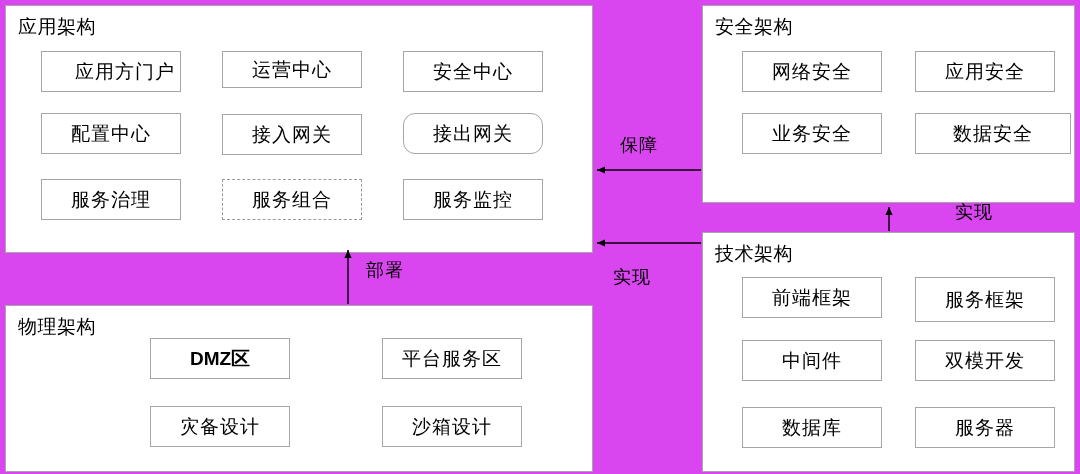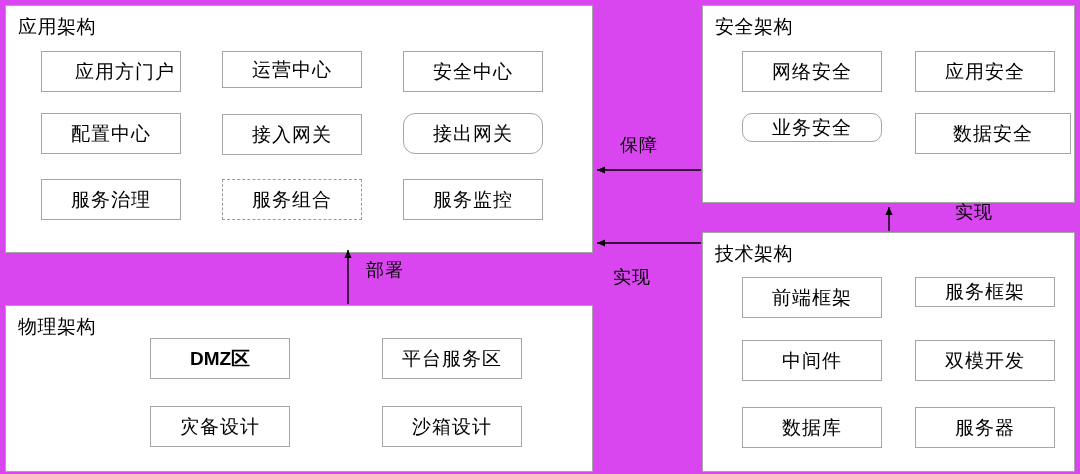--- a/index.html
+++ b/index.html
@@ -84,28 +84,28 @@
   <div class="node" style="left:403px; top:113px; width:140px; height:41px;border-radius:12px;">接出网关</div>
   <div class="node" style="left:41px; top:179px; width:140px; height:41px;">服务治理</div>
   <div class="node dashed" style="left:222px; top:179px; width:140px; height:41px;">服务组合</div>
   <div class="node" style="left:403px; top:179px; width:140px; height:41px;">服务监控</div>
 
   <div class="container-box" style="left:702px; top:5px; width:373px; height:198px;">
     <div class="container-title">安全架构</div>
   </div>
   <div class="node" style="left:742px; top:51px; width:140px; height:41px;">网络安全</div>
   <div class="node" style="left:915px; top:51px; width:140px; height:41px;">应用安全</div>
-  <div class="node" style="left:742px; top:113px; width:140px; height:29px;border-radius:10px;">业务安全</div>
+  <div class="node" style="left:742px; top:113px; width:140px; height:41px;">业务安全</div>
   <div class="node" style="left:915px; top:113px; width:156px; height:41px;">数据安全</div>
 
   <div class="container-box" style="left:702px; top:232px; width:373px; height:240px;">
     <div class="container-title">技术架构</div>
   </div>
   <div class="node" style="left:742px; top:277px; width:140px; height:41px;">前端框架</div>
-  <div class="node" style="left:915px; top:277px; width:140px; height:30px;">服务框架</div>
+  <div class="node" style="left:915px; top:277px; width:140px; height:45px;">服务框架</div>
   <div class="node" style="left:742px; top:340px; width:140px; height:41px;">中间件</div>
   <div class="node" style="left:915px; top:340px; width:140px; height:41px;">双模开发</div>
   <div class="node" style="left:742px; top:407px; width:140px; height:41px;">数据库</div>
   <div class="node" style="left:915px; top:407px; width:140px; height:41px;">服务器</div>
 
   <div class="container-box" style="left:5px; top:305px; width:588px; height:167px;">
     <div class="container-title">物理架构</div>
   </div>
   <div class="node bold" style="left:150px; top:338px; width:140px; height:41px;">DMZ区</div>
   <div class="node" style="left:382px; top:338px; width:140px; height:41px;">平台服务区</div>

